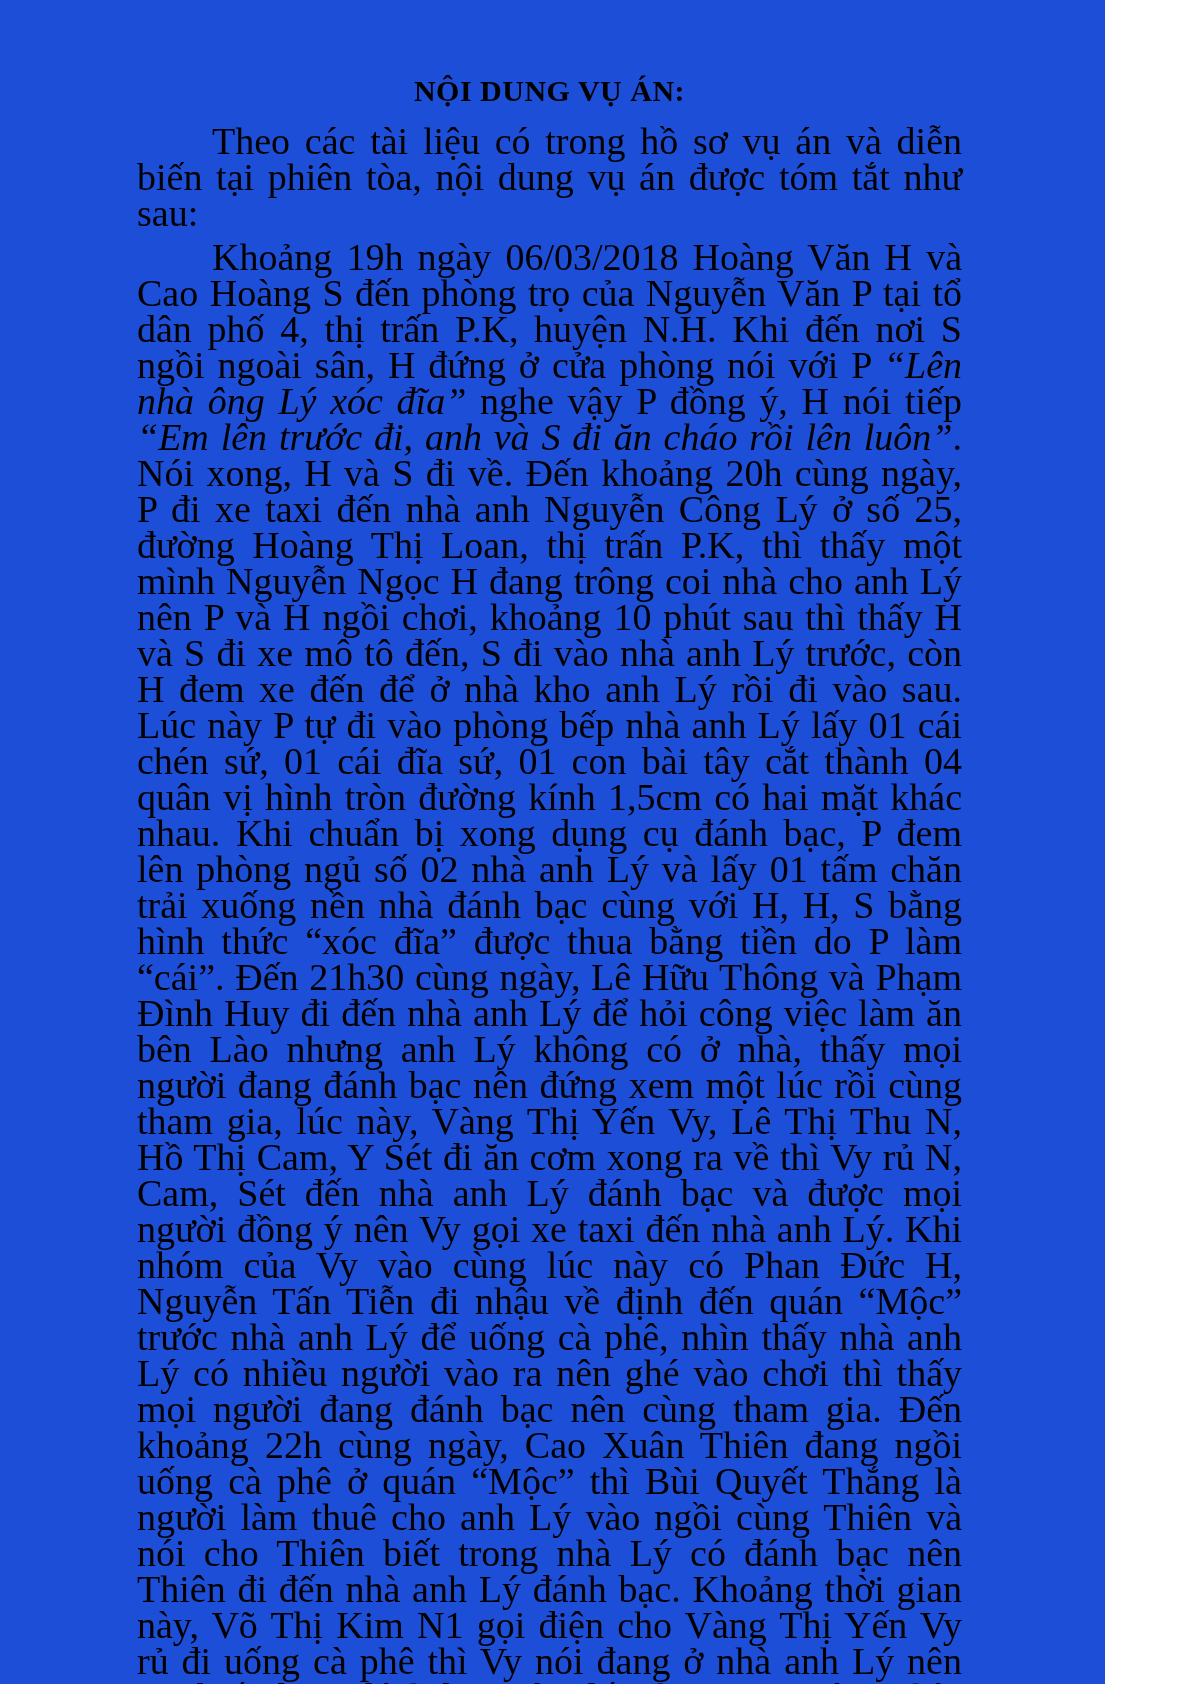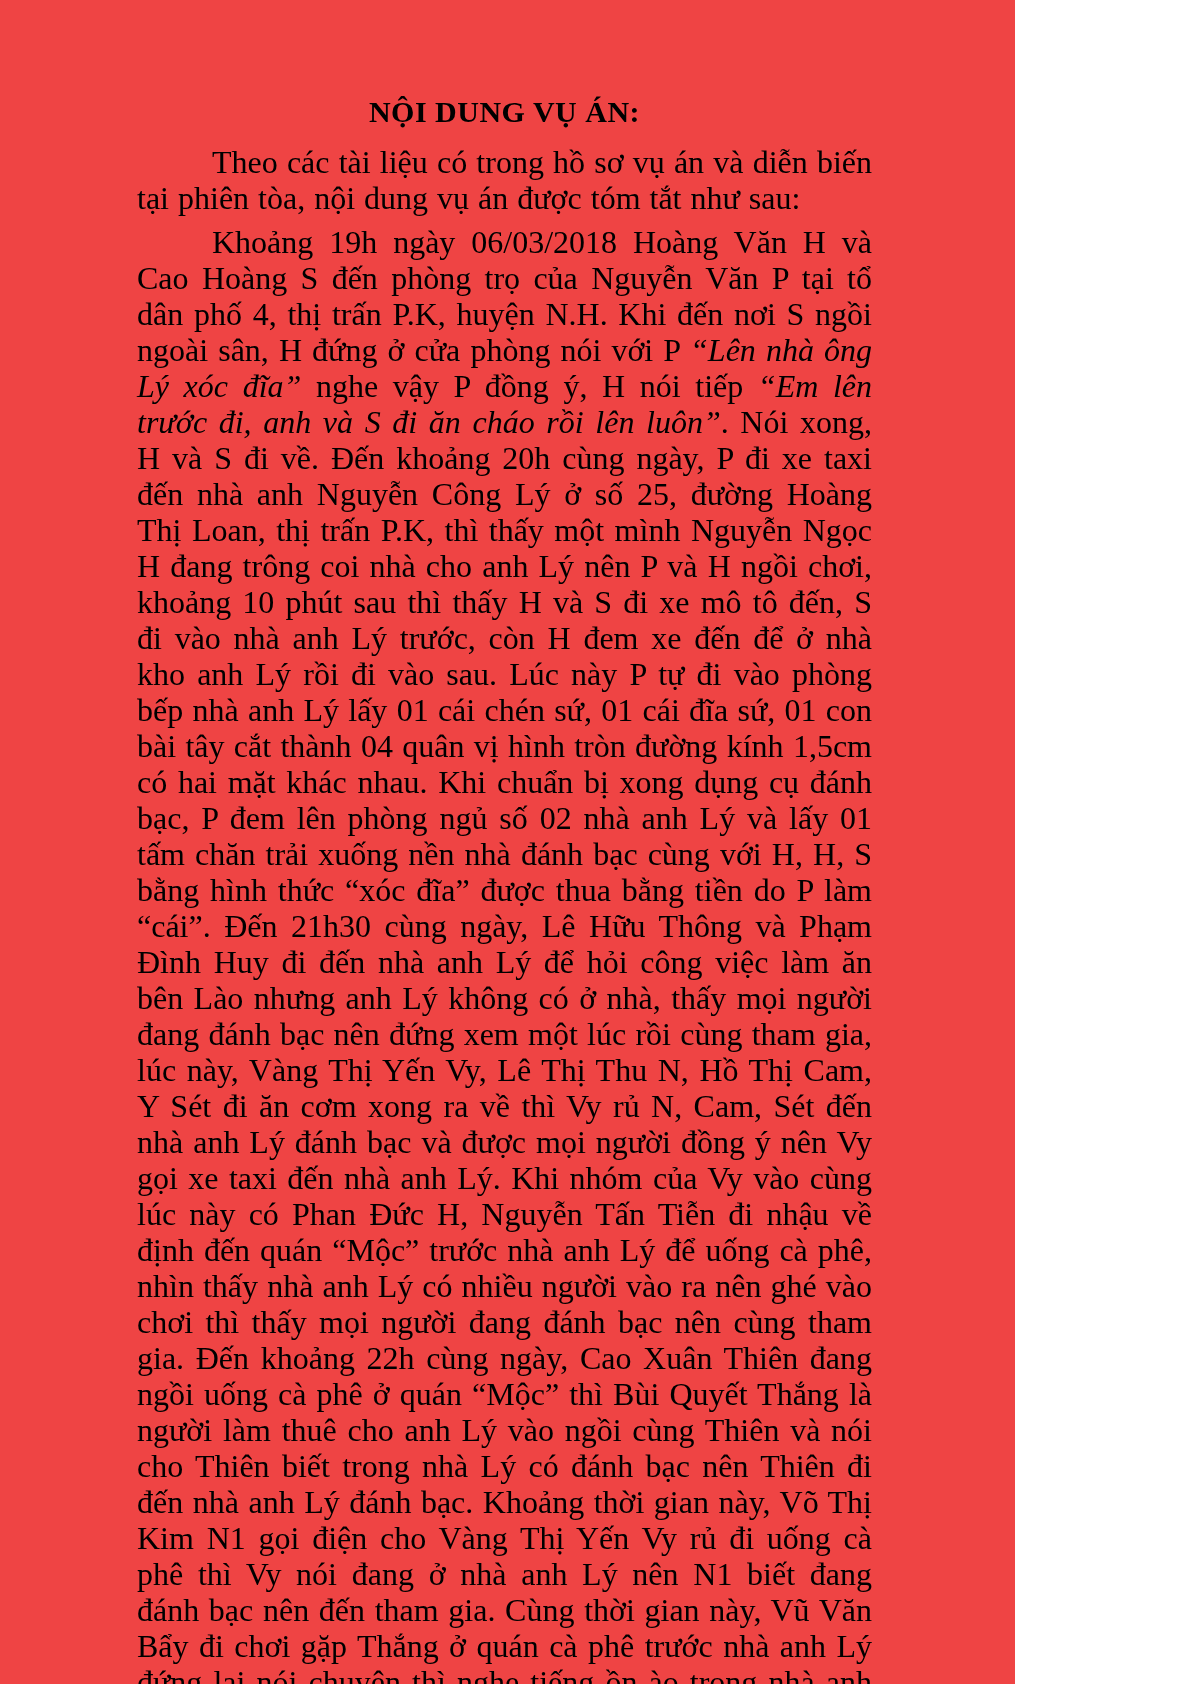--- a/index.html
+++ b/index.html
@@ -2,39 +2,39 @@
 <html><head>
 <meta charset="utf-8">
 <style>
   html, body {
     margin: 0;
     padding: 0;
     background: #ffffff;
   }
   .page {
     position: relative;
-    width: 1015px;
+    width: 1105px;
     height: 1684px;
-    background: #ef4444;
+    background: #1d4ed8;
     color: #000000;
     font-family: "Liberation Serif", "DejaVu Serif", serif;
     overflow: hidden;
     box-sizing: border-box;
-    padding: 93px 143px 0 137px;
+    padding: 72px 143px 0 137px;
   }
   .doc-title {
     font-size: 30px;
     line-height: 37px;
     font-weight: bold;
     text-align: center;
     margin: 0 0 14px 0;
     letter-spacing: 0.5px;
   }
   .para {
-    font-size: 32px;
+    font-size: 38px;
     line-height: 36px;
     text-align: justify;
     text-indent: 75px;
     margin: 0;
     word-spacing: 1px;
   }
   .para + .para {
     margin-top: 8px;
   }
   .para.closing {

